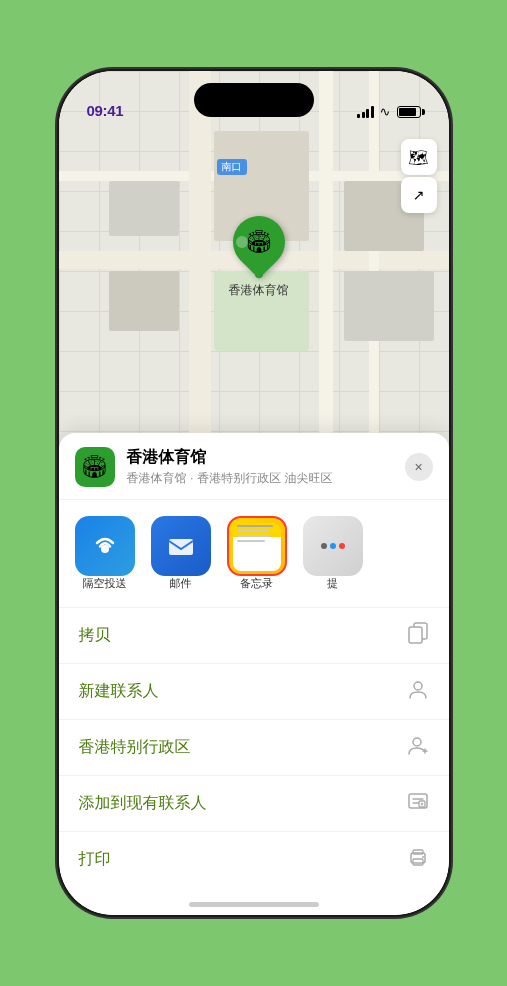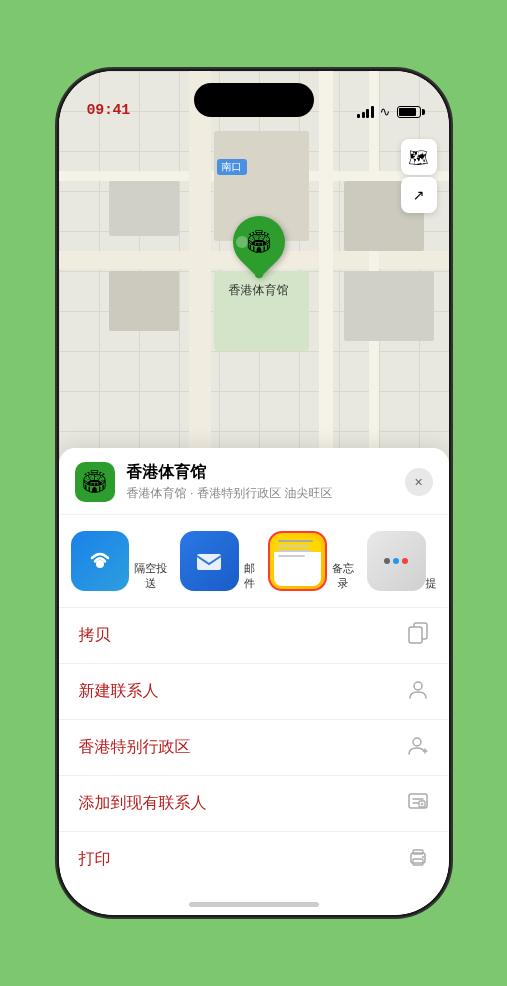--- a/index.html
+++ b/index.html
@@ -53,23 +53,22 @@
       display: flex;
       align-items: flex-end;
       justify-content: space-between;
       padding: 0 28px 6px;
       z-index: 99;
     }
 
     .status-time {
       font-size: 15px;
       font-weight: 600;
-      color: #b91c1c;
+      color: #4c1d95;
       letter-spacing: -0.3px;
-      font-family: Liberation Mono, monospace;
     }
 
     .status-icons {
       display: flex;
       align-items: center;
       gap: 6px;
     }
 
     .signal-bars {
       display: flex;
@@ -368,22 +367,22 @@
     .actions-row {
       display: flex;
       padding: 16px 12px;
       gap: 8px;
       border-bottom: 1px solid #f0f0f0;
       overflow-x: auto;
     }
 
     .action-item {
       display: flex;
-      flex-direction: row;
-      align-items: flex-end;
+      flex-direction: column;
+      align-items: center;
       gap: 0;
       min-width: 68px;
     }
 
     .action-icon {
       width: 60px;
       height: 60px;
       border-radius: 14px;
       display: flex;
       align-items: center;
@@ -424,21 +423,21 @@
     .list-item {
       display: flex;
       align-items: center;
       justify-content: space-between;
       padding: 14px 20px;
       border-bottom: 1px solid #f0f0f0;
     }
 
     .list-item-text {
       font-size: 16px;
-      color: #b91c1c;
+      color: #4d7c0f;
     }
 
     .list-item-icon {
       font-size: 20px;
       color: #888;
     }
 
     
     .home-indicator {
       position: absolute;

